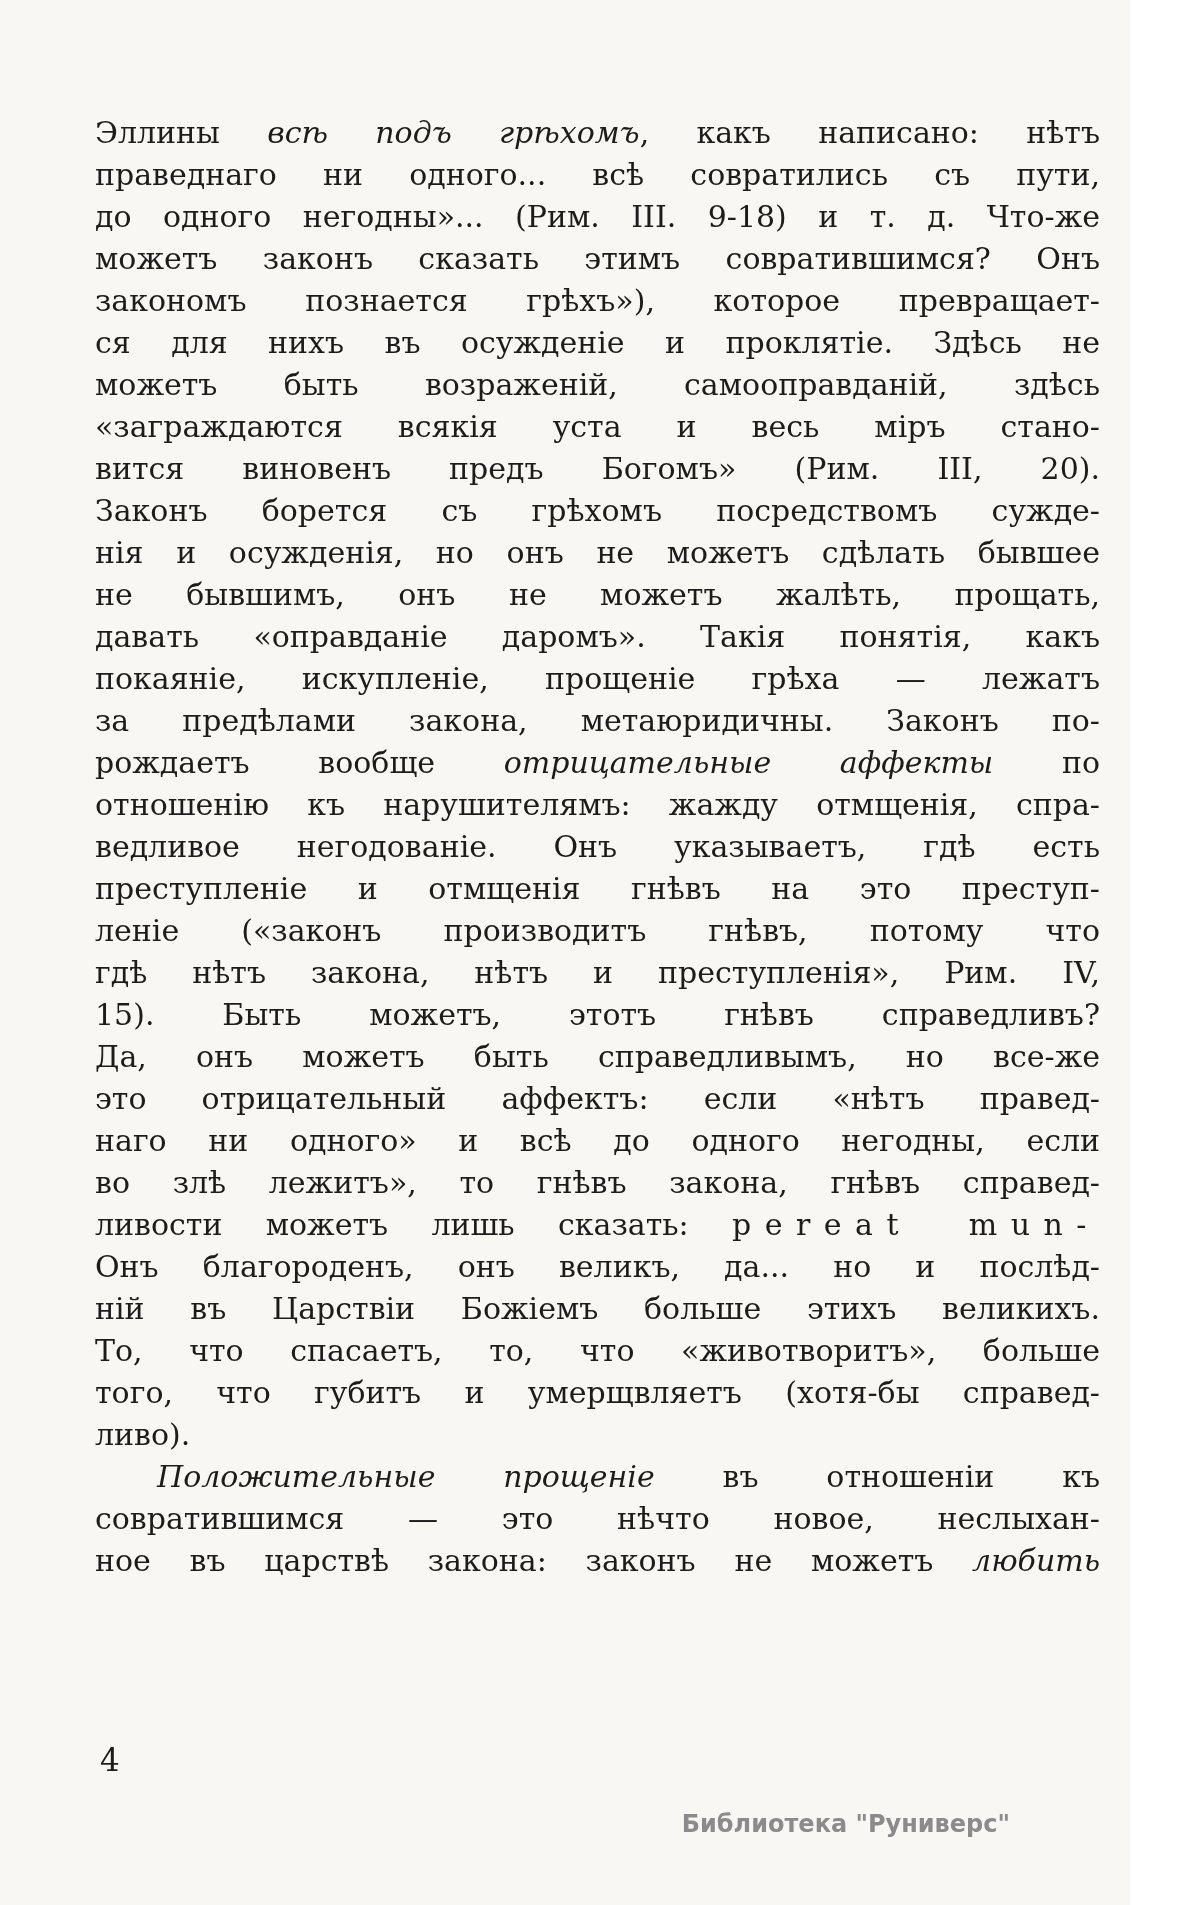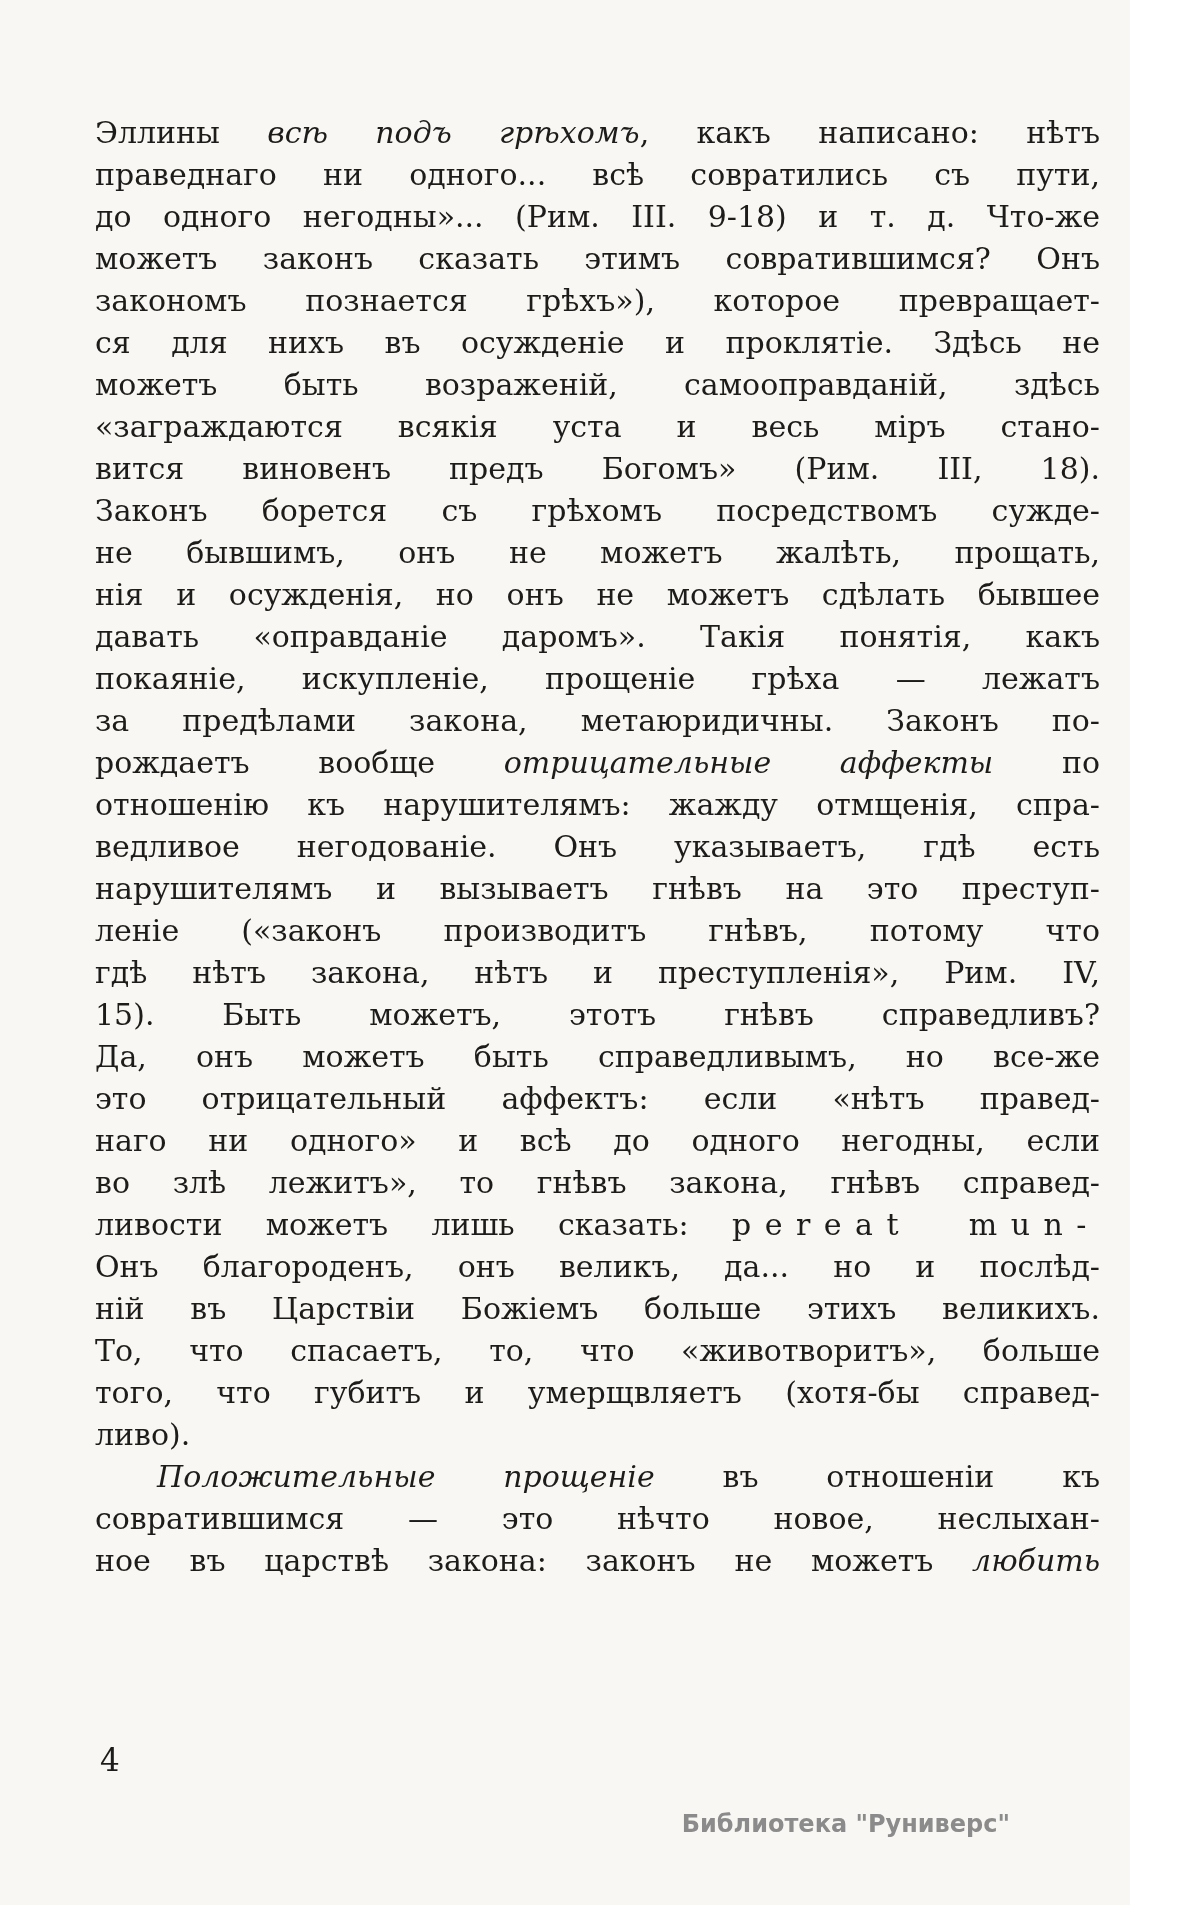--- a/index.html
+++ b/index.html
@@ -30,31 +30,31 @@
 <div class="page">
   <main class="textblock">
     <div class="line"><span>Эллины </span><span class="i">всѣ подъ грѣхомъ</span><span>, какъ написано: нѣтъ</span></div>
     <div class="line">праведнаго ни одного... всѣ совратились съ пути,</div>
     <div class="line">до одного негодны»... (Рим. III. 9-18) и т. д. Что-же</div>
     <div class="line">можетъ законъ сказать этимъ совратившимся? Онъ</div>
     <div class="line">закономъ познается грѣхъ»), которое превращает-</div>
     <div class="line">ся для нихъ въ осужденіе и проклятіе. Здѣсь не</div>
     <div class="line">можетъ быть возраженій, самооправданій, здѣсь</div>
     <div class="line">«заграждаются всякія уста и весь міръ стано-</div>
-    <div class="line">вится виновенъ предъ Богомъ» (Рим. III, 18).</div>
+    <div class="line">вится виновенъ предъ Богомъ» (Рим. III, 20).</div>
     <div class="line">Законъ борется съ грѣхомъ посредствомъ сужде-</div>
+    <div class="line">нія и осужденія, но онъ не можетъ сдѣлать бывшее</div>
     <div class="line">не бывшимъ, онъ не можетъ жалѣть, прощать,</div>
-    <div class="line">нія и осужденія, но онъ не можетъ сдѣлать бывшее</div>
     <div class="line">давать «оправданіе даромъ». Такія понятія, какъ</div>
     <div class="line">покаяніе, искупленіе, прощеніе грѣха — лежатъ</div>
     <div class="line">за предѣлами закона, метаюридичны. Законъ по-</div>
     <div class="line"><span>рождаетъ вообще </span><span class="i">отрицательные аффекты</span><span> по</span></div>
     <div class="line">отношенію къ нарушителямъ: жажду отмщенія, спра-</div>
     <div class="line">ведливое негодованіе. Онъ указываетъ, гдѣ есть</div>
-    <div class="line">нарушителямъ и вызываетъ гнѣвъ на это преступ-</div>
+    <div class="line">преступленіе и отмщенія гнѣвъ на это преступ-</div>
     <div class="line">леніе («законъ производитъ гнѣвъ, потому что</div>
     <div class="line">гдѣ нѣтъ закона, нѣтъ и преступленія», Рим. IV,</div>
     <div class="line">15). Быть можетъ, этотъ гнѣвъ справедливъ?</div>
     <div class="line">Да, онъ можетъ быть справедливымъ, но все-же</div>
     <div class="line">это отрицательный аффектъ: если «нѣтъ правед-</div>
     <div class="line">наго ни одного» и всѣ до одного негодны, если</div>
     <div class="line">во злѣ лежитъ», то гнѣвъ закона, гнѣвъ справед-</div>
     <div class="line"><span>ливости можетъ лишь сказать: </span><span class="sp">pereat mun-</span></div>
     <div class="line">Онъ благороденъ, онъ великъ, да... но и послѣд-</div>
     <div class="line">ній въ Царствіи Божіемъ больше этихъ великихъ.</div>

